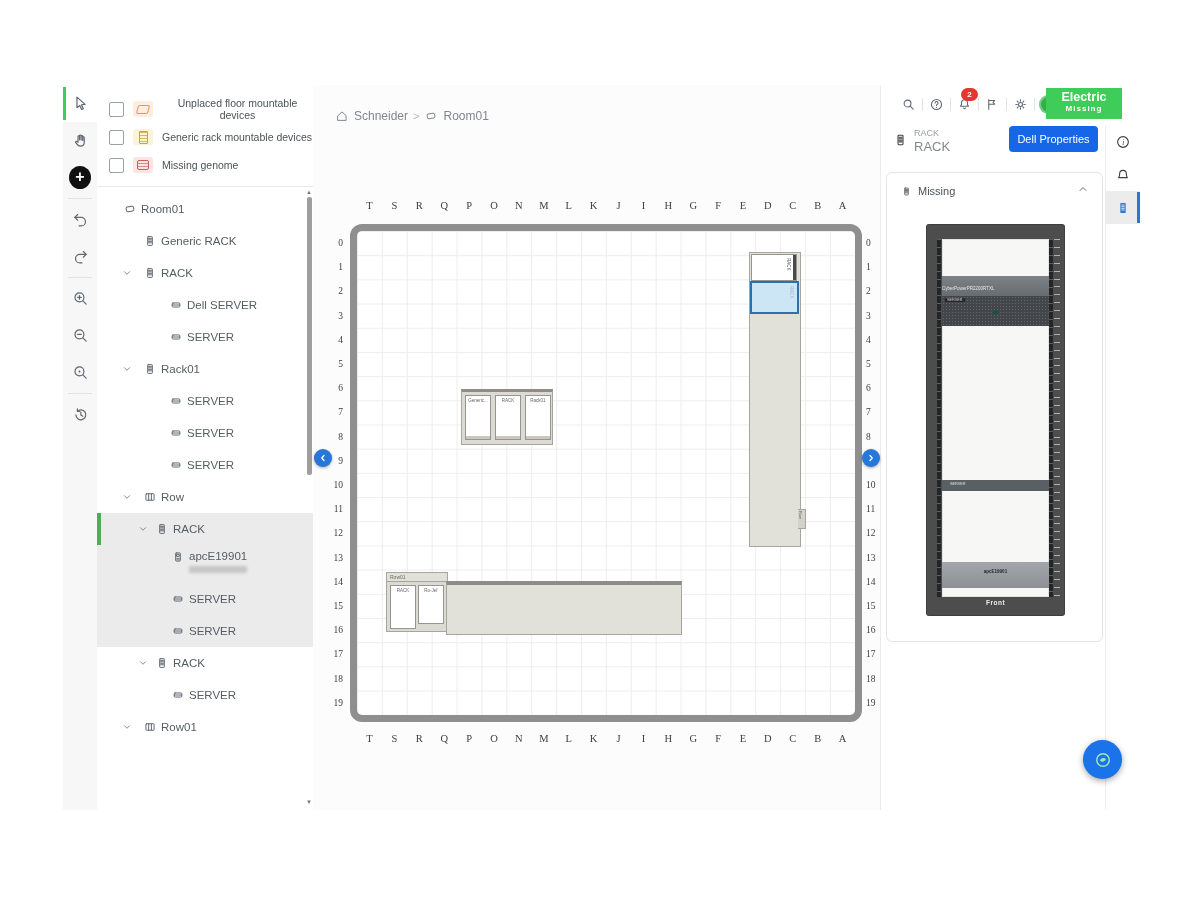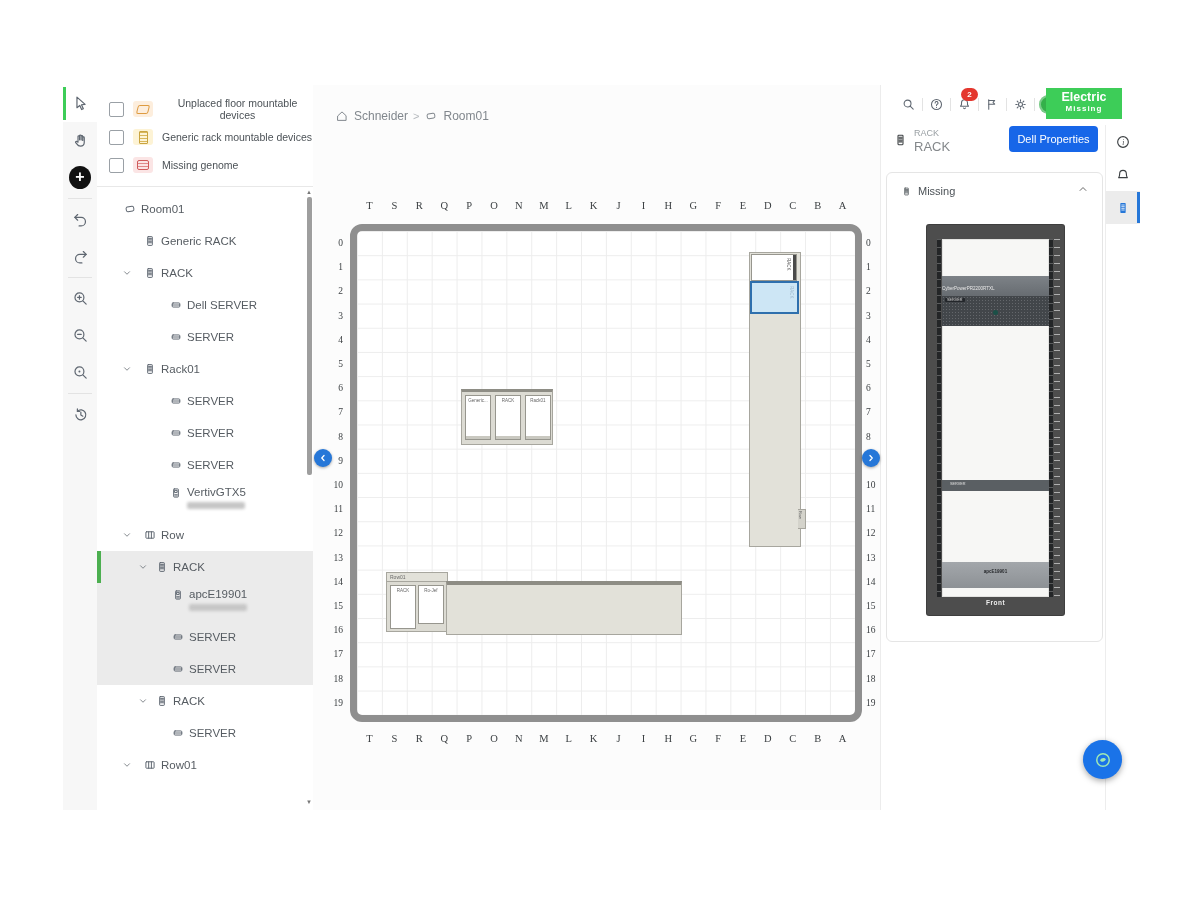--- a/index.html
+++ b/index.html
@@ -315,31 +315,20 @@
         </div>
         <div class="trow" style="height: 32px;">
           <span class="ticon" style="left: 72px;">
             <svg viewBox="0 0 24 24" fill="none" stroke="currentColor" stroke-width="1.7" stroke-linecap="round" stroke-linejoin="round">
               <rect x="5.5" y="8.5" width="13" height="7" rx="1.5"></rect>
               <path d="M5.5 12 h13"></path>
             </svg>
           </span>
           <span class="tlabel" style="left: 90px;">SERVER</span>
         </div>
-        <div class="trow has-sub" style="height: 38px;">
-          <span class="ticon" style="left: 72px;">
-            <svg viewBox="0 0 24 24" fill="none" stroke="currentColor" stroke-width="1.7" stroke-linecap="round" stroke-linejoin="round">
-              <rect x="8" y="5" width="8" height="14" rx="1"></rect>
-              <rect x="10" y="7.5" width="4" height="3.5"></rect>
-              <path d="M10 14.5 h1 M13 14.5 h1 M10 16.8 h1 M13 16.8 h1"></path>
-            </svg>
-          </span>
-          <span class="tlabel" style="left: 90px;">VertivGTX5</span>
-          <span class="tsub" style="left: 90px;"></span>
-        </div>
         <div class="trow" style="height: 32px;">
           <span class="tchev" style="left: 24px;">
             <svg viewBox="0 0 24 24" fill="none" stroke="currentColor" stroke-width="1.7" stroke-linecap="round" stroke-linejoin="round">
               <path d="M7 9.5 l5 5 5-5"></path>
             </svg>
           </span>
           <span class="ticon" style="left: 46px;">
             <svg viewBox="0 0 24 24" fill="none" stroke="currentColor" stroke-width="1.7" stroke-linecap="round" stroke-linejoin="round">
               <rect x="5" y="6.5" width="14" height="11" rx="1"></rect>
               <path d="M9.7 6.5 v11 M14.4 6.5 v11"></path>

